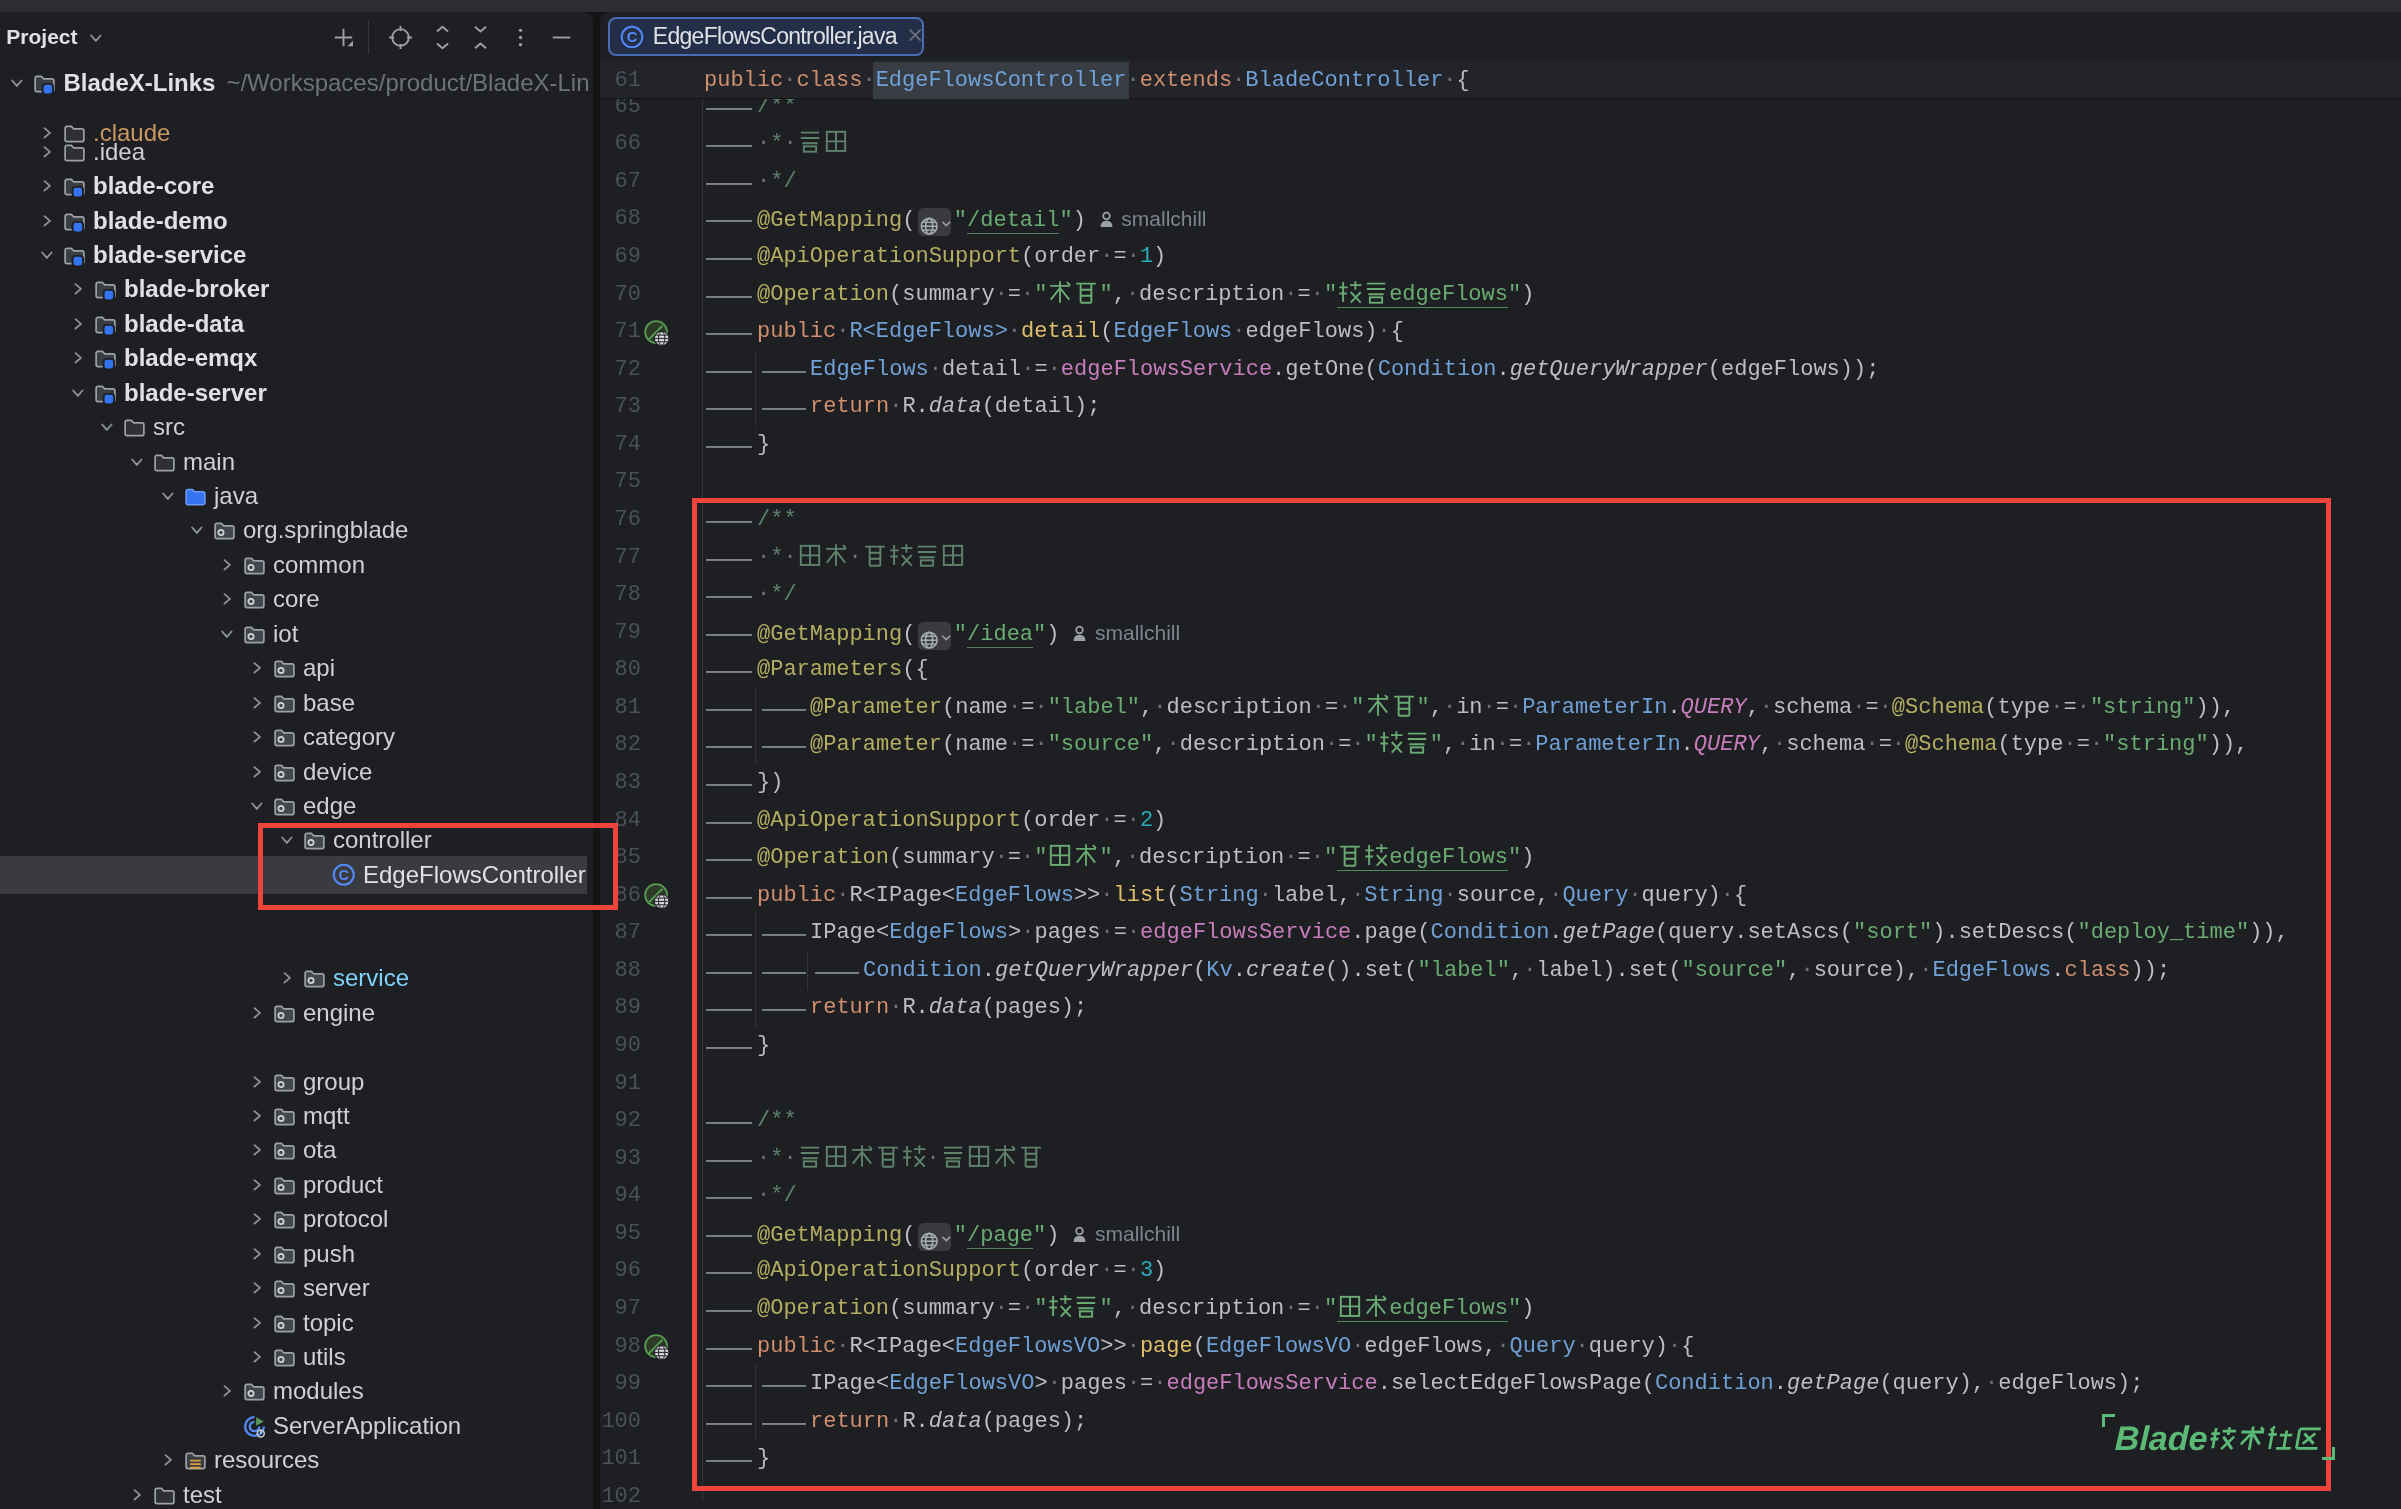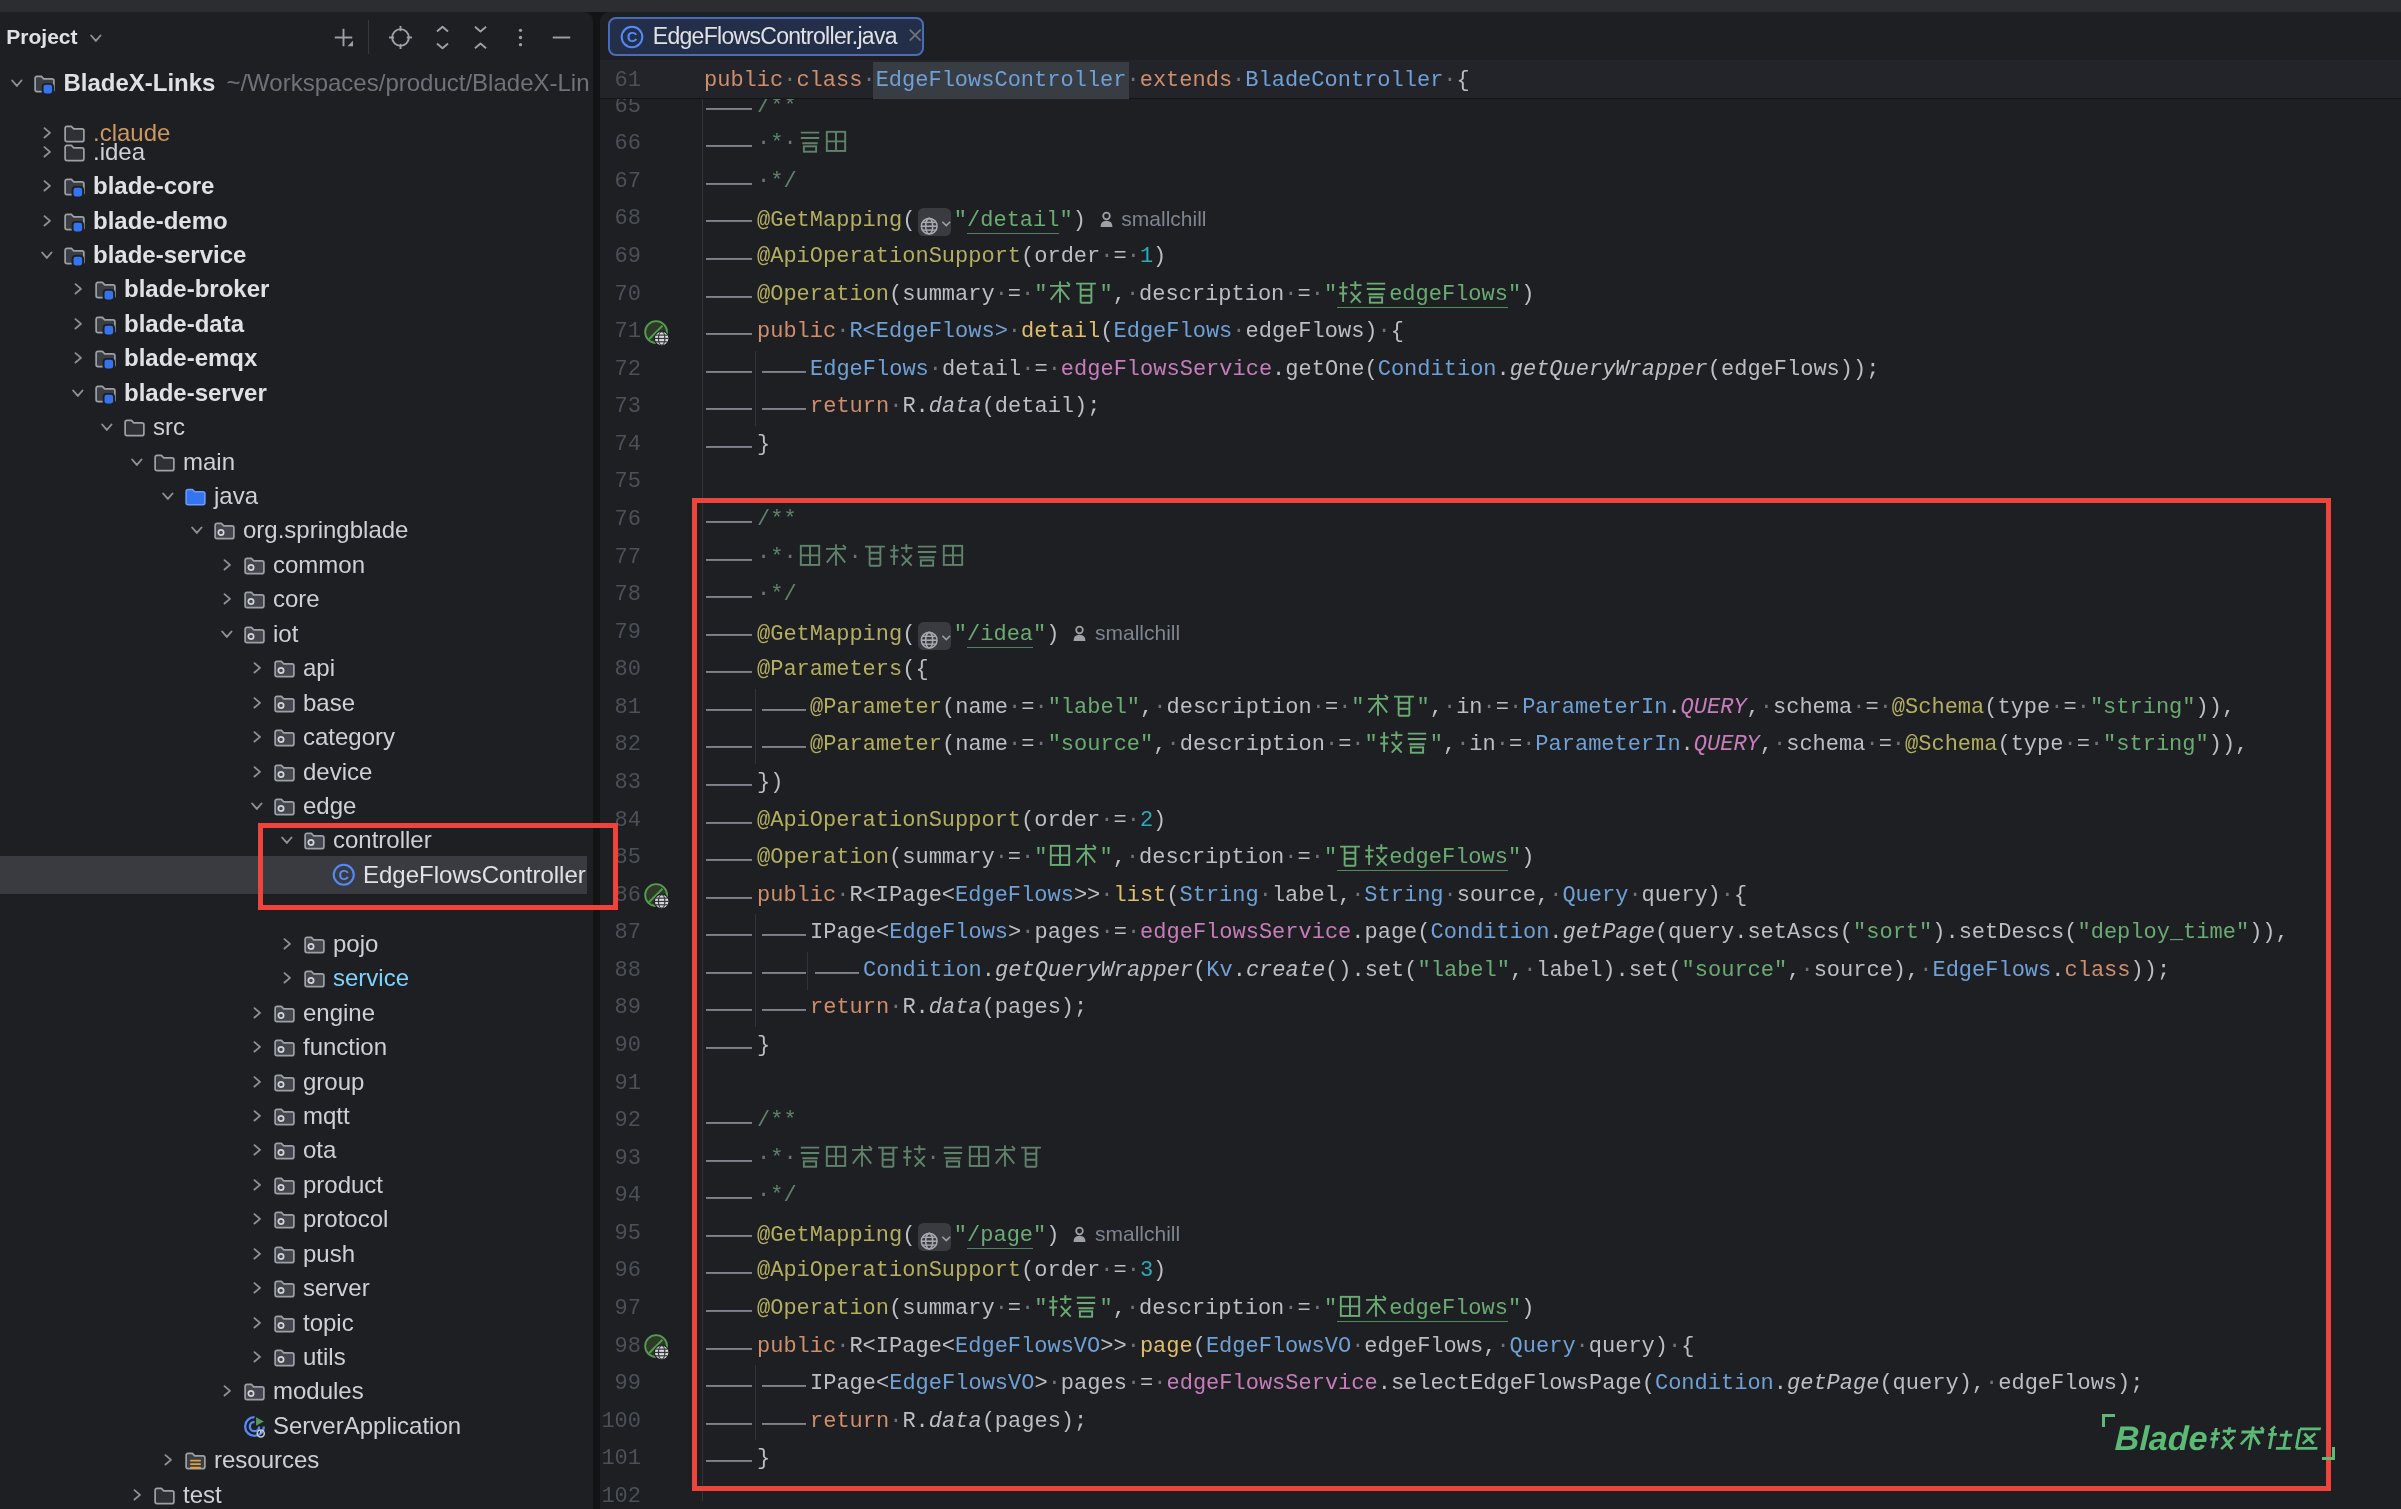--- a/index.html
+++ b/index.html
@@ -377,34 +377,20 @@
 <div class="trow" style="top:858px;width:593px">
       <span class="tchev" style="margin-left:309px"></span>
       <span class="ticon">
         <svg width="23.5" height="23.5" viewBox="0 0 30 30" style="font-size:31px">
           <circle cx="15.0" cy="15.0" r="12.8" fill="none" stroke="#548af7" stroke-width="2.6"></circle>
           <text x="15.0" y="21.5" font-family="Liberation Sans" font-size="18.6" fill="#548af7" text-anchor="middle" font-weight="bold">C</text>
         </svg>
       </span>
       <span style="color:#dfe1e5;font-weight:normal">EdgeFlowsController</span>
     </div>
-<div class="trow" style="top:927px;width:593px">
-      <span class="tchev" style="margin-left:279px">
-        <svg width="15.7" height="15.7" viewBox="0 0 20 20" style="">
-          <polyline points="7,4 14,10 7,16" fill="none" stroke="#8d9197" stroke-width="2.4" stroke-linecap="round" stroke-linejoin="round"></polyline>
-        </svg>
-      </span>
-      <span class="ticon">
-        <svg width="25" height="25" viewBox="0 0 32 32" style="">
-          <path d="M4 9.5 Q4 7 6.5 7 L12 7 L15 10 L25.5 10 Q28 10 28 12.5 L28 24 Q28 26.5 25.5 26.5 L6.5 26.5 Q4 26.5 4 24 Z" fill="#43464c" stroke="#9da0a6" stroke-width="2.2" stroke-linejoin="round"></path>
-          <circle cx="11.5" cy="18.5" r="3.4" fill="none" stroke="#d2d4d9" stroke-width="2.2"></circle>
-        </svg>
-      </span>
-      <span style="color:#ced0d6;font-weight:normal">pojo</span>
-    </div>
 <div class="trow" style="top:961px;width:593px">
       <span class="tchev" style="margin-left:279px">
         <svg width="15.7" height="15.7" viewBox="0 0 20 20" style="">
           <polyline points="7,4 14,10 7,16" fill="none" stroke="#8d9197" stroke-width="2.4" stroke-linecap="round" stroke-linejoin="round"></polyline>
         </svg>
       </span>
       <span class="ticon">
         <svg width="25" height="25" viewBox="0 0 32 32" style="">
           <path d="M4 9.5 Q4 7 6.5 7 L12 7 L15 10 L25.5 10 Q28 10 28 12.5 L28 24 Q28 26.5 25.5 26.5 L6.5 26.5 Q4 26.5 4 24 Z" fill="#43464c" stroke="#9da0a6" stroke-width="2.2" stroke-linejoin="round"></path>
           <circle cx="11.5" cy="18.5" r="3.4" fill="none" stroke="#d2d4d9" stroke-width="2.2"></circle>
@@ -418,34 +404,20 @@
           <polyline points="7,4 14,10 7,16" fill="none" stroke="#8d9197" stroke-width="2.4" stroke-linecap="round" stroke-linejoin="round"></polyline>
         </svg>
       </span>
       <span class="ticon">
         <svg width="25" height="25" viewBox="0 0 32 32" style="">
           <path d="M4 9.5 Q4 7 6.5 7 L12 7 L15 10 L25.5 10 Q28 10 28 12.5 L28 24 Q28 26.5 25.5 26.5 L6.5 26.5 Q4 26.5 4 24 Z" fill="#43464c" stroke="#9da0a6" stroke-width="2.2" stroke-linejoin="round"></path>
           <circle cx="11.5" cy="18.5" r="3.4" fill="none" stroke="#d2d4d9" stroke-width="2.2"></circle>
         </svg>
       </span>
       <span style="color:#ced0d6;font-weight:normal">engine</span>
-    </div>
-<div class="trow" style="top:1030px;width:593px">
-      <span class="tchev" style="margin-left:249px">
-        <svg width="15.7" height="15.7" viewBox="0 0 20 20" style="">
-          <polyline points="7,4 14,10 7,16" fill="none" stroke="#8d9197" stroke-width="2.4" stroke-linecap="round" stroke-linejoin="round"></polyline>
-        </svg>
-      </span>
-      <span class="ticon">
-        <svg width="25" height="25" viewBox="0 0 32 32" style="">
-          <path d="M4 9.5 Q4 7 6.5 7 L12 7 L15 10 L25.5 10 Q28 10 28 12.5 L28 24 Q28 26.5 25.5 26.5 L6.5 26.5 Q4 26.5 4 24 Z" fill="#43464c" stroke="#9da0a6" stroke-width="2.2" stroke-linejoin="round"></path>
-          <circle cx="11.5" cy="18.5" r="3.4" fill="none" stroke="#d2d4d9" stroke-width="2.2"></circle>
-        </svg>
-      </span>
-      <span style="color:#ced0d6;font-weight:normal">function</span>
     </div>
 <div class="trow" style="top:1065px;width:593px">
       <span class="tchev" style="margin-left:249px">
         <svg width="15.7" height="15.7" viewBox="0 0 20 20" style="">
           <polyline points="7,4 14,10 7,16" fill="none" stroke="#8d9197" stroke-width="2.4" stroke-linecap="round" stroke-linejoin="round"></polyline>
         </svg>
       </span>
       <span class="ticon">
         <svg width="25" height="25" viewBox="0 0 32 32" style="">
           <path d="M4 9.5 Q4 7 6.5 7 L12 7 L15 10 L25.5 10 Q28 10 28 12.5 L28 24 Q28 26.5 25.5 26.5 L6.5 26.5 Q4 26.5 4 24 Z" fill="#43464c" stroke="#9da0a6" stroke-width="2.2" stroke-linejoin="round"></path>

